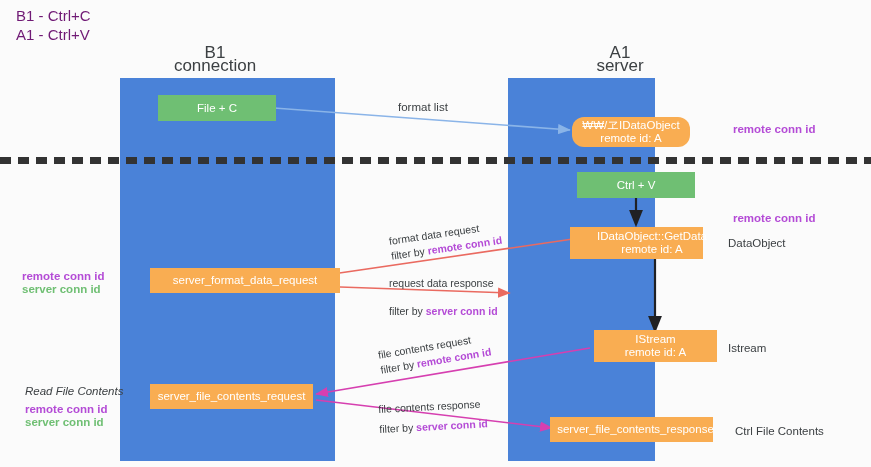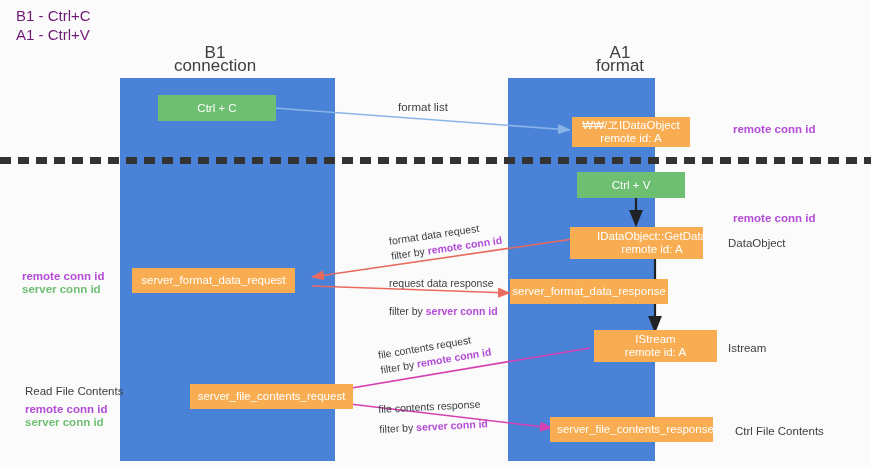--- a/index.html
+++ b/index.html
@@ -95,21 +95,21 @@
 
   <div class="lane" id="lane-b1"></div>
   <div class="lane" id="lane-a1"></div>
 
   <div id="title">B1 - Ctrl+C
 A1 - Ctrl+V</div>
 
   <div class="col-head" id="head-b1">B1
 connection</div>
   <div class="col-head" id="head-a1">A1
-format</div>
+server</div>
 
   <svg class="svg-layer">
     <defs>
       <marker id="ah-blue" markerWidth="9" markerHeight="9" refX="7.5" refY="3.2" orient="auto">
         <path d="M0,0 L8,3.2 L0,6.4 z" fill="#8ab4e8"></path>
       </marker>
       <marker id="ah-red" markerWidth="9" markerHeight="9" refX="7.5" refY="3.2" orient="auto">
         <path d="M0,0 L8,3.2 L0,6.4 z" fill="#ea6a60"></path>
       </marker>
       <marker id="ah-pink" markerWidth="9" markerHeight="9" refX="7.5" refY="3.2" orient="auto">
@@ -130,56 +130,55 @@
 
     <line x1="312" y1="286" x2="510" y2="293" stroke="#ea6a60" stroke-width="1.6" marker-end="url(#ah-red)"></line>
 
     <line x1="655" y1="258" x2="655" y2="330" stroke="#202124" stroke-width="2.2" marker-end="url(#ah-black)"></line>
 
     <line x1="590" y1="348" x2="316" y2="394" stroke="#d63fb0" stroke-width="1.6" marker-end="url(#ah-pink)"></line>
 
     <line x1="316" y1="400" x2="552" y2="428" stroke="#d63fb0" stroke-width="1.6" marker-end="url(#ah-pink)"></line>
   </svg>
 
-  <div class="box green" style="left:158px; top:95px; width:118px; height:26px;">Ctrl + C</div>
-
-  <div class="box orange" style="left:572px; top:117px; width:118px; height:30px;">₩₩/ヱIDataObject
+  <div class="box green" style="left:158px; top:95px; width:118px; height:26px;">File + C</div>
+
+  <div class="box orange" style="left:572px; top:117px; width:118px; height:30px;border-radius:12px;">₩₩/ヱIDataObject
 remote id: A</div>
 
-  <div class="box green" style="left:577px; top:172px; width:108px; height:26px;">Ctrl + V</div>
+  <div class="box green" style="left:577px; top:172px; width:118px; height:26px;">Ctrl + V</div>
 
   <div class="box orange" style="left:570px; top:227px; width:133px; height:32px;padding-left:31px;">IDataObject::GetData
 remote id: A</div>
 
-  <div class="box orange" style="left:132px; top:268px; width:163px; height:25px;">server_format_data_request</div>
-
-  <div class="box orange" style="left:510px; top:279px; width:158px; height:25px;">server_format_data_response</div>
+  <div class="box orange" style="left:150px; top:268px; width:190px; height:25px;">server_format_data_request</div>
+
 
   <div class="box orange" style="left:594px; top:330px; width:123px; height:32px;">IStream
 remote id: A</div>
 
-  <div class="box orange" style="left:150px; top:384px; width:163px; height:25px;margin-left:40px;">server_file_contents_request</div>
+  <div class="box orange" style="left:150px; top:384px; width:163px; height:25px;">server_file_contents_request</div>
 
   <div class="box orange" style="left:550px; top:417px; width:163px; height:25px;padding-left:8px;">server_file_contents_response</div>
 
   <div class="lbl purple" style="left:733px; top:122px;">remote conn id</div>
 
   <div class="lbl purple" style="left:733px; top:211px;">remote conn id</div>
 
   <div class="lbl" style="left:728px; top:236px;">DataObject</div>
 
   <div class="lbl" style="left:728px; top:341px;">Istream</div>
 
   <div class="lbl" style="left:735px; top:424px;">Ctrl File Contents</div>
 
   <div class="lbl purple" style="left:22px; top:269px;">remote conn id</div>
 
   <div class="lbl green-txt" style="left:22px; top:282px;">server conn id</div>
 
-  <div class="lbl" style="left:25px; top:384px;">Read File Contents</div>
+  <div class="lbl" style="left:25px; top:384px;font-style:italic;">Read File Contents</div>
 
   <div class="lbl purple" style="left:25px; top:402px;">remote conn id</div>
 
   <div class="lbl green-txt" style="left:25px; top:415px;">server conn id</div>
 
   <div class="lbl" style="left:398px; top:100px;">format list</div>
 
   <div class="rot" style="left:388px; top:234px; transform: rotate(-8.3deg);">
     <div>format data request</div>
     <div><span>filter by </span><b class="purple">remote conn id</b></div>

